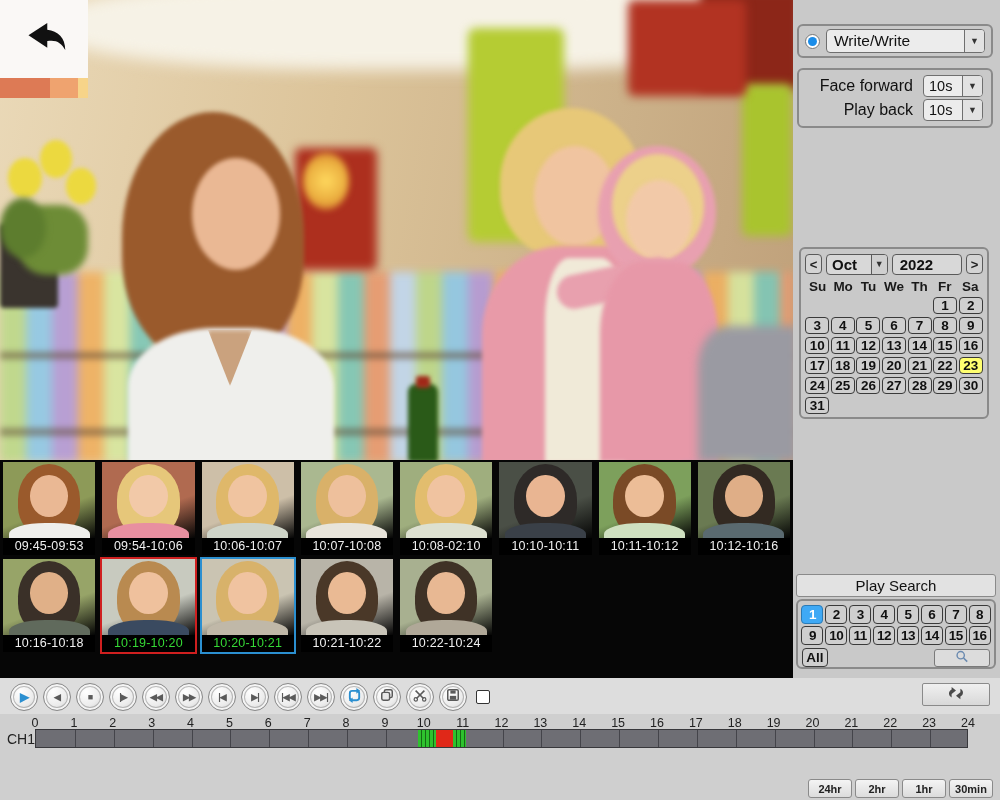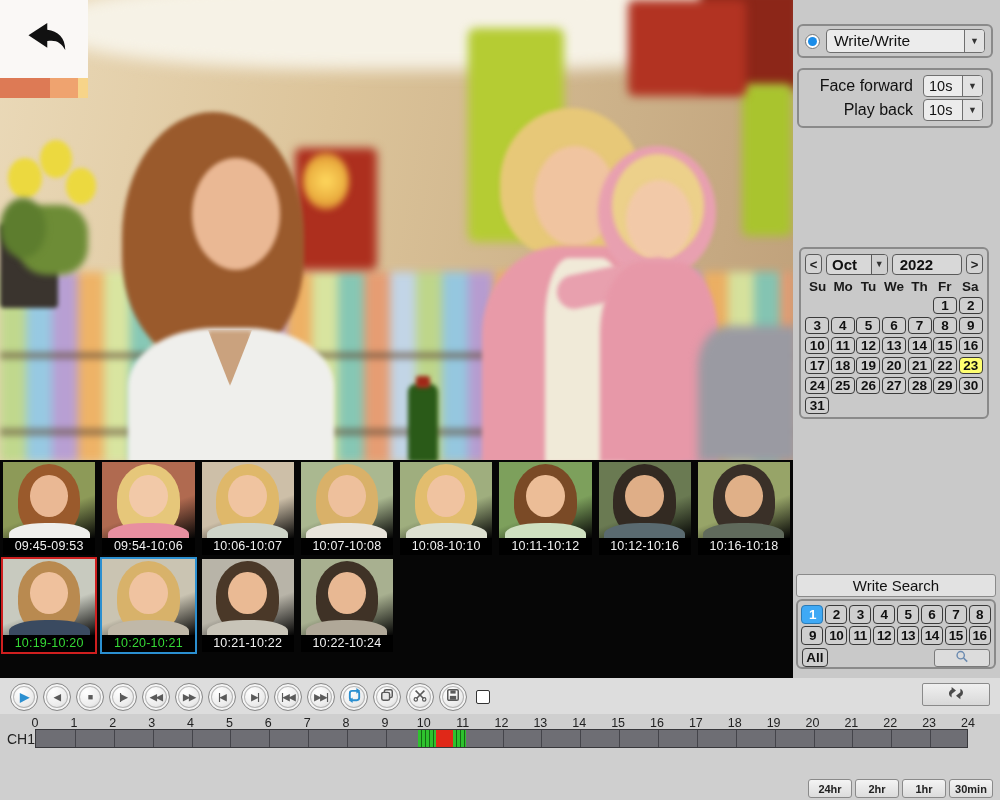--- a/index.html
+++ b/index.html
@@ -210,21 +210,29 @@
             <div class="t-shirt" style="background: rgb(232, 228, 218);"></div>
           </div>
           <div class="t-time">10:07-10:08</div>
         </div>
         <div class="t-cell">
           <div class="t-img" style="background: linear-gradient(160deg, rgb(159, 174, 126) 0%, rgb(159, 174, 126) 60%, rgba(0, 0, 0, 0.25) 100%);">
             <div class="t-hair" style="background: rgb(226, 189, 110);"></div>
             <div class="t-face" style="background: rgb(240, 195, 160);"></div>
             <div class="t-shirt" style="background: rgb(221, 224, 208);"></div>
           </div>
-          <div class="t-time">10:08-10:10</div>
+          <div class="t-time">10:08-02:10</div>
+        </div>
+        <div class="t-cell">
+          <div class="t-img" style="background: linear-gradient(160deg, rgb(74, 79, 70) 0%, rgb(74, 79, 70) 60%, rgba(0, 0, 0, 0.25) 100%);">
+            <div class="t-hair" style="background: rgb(46, 42, 40);"></div>
+            <div class="t-face" style="background: rgb(233, 181, 146);"></div>
+            <div class="t-shirt" style="background: rgb(58, 64, 72);"></div>
+          </div>
+          <div class="t-time">10:10-10:11</div>
         </div>
         <div class="t-cell">
           <div class="t-img" style="background: linear-gradient(160deg, rgb(125, 160, 92) 0%, rgb(125, 160, 92) 60%, rgba(0, 0, 0, 0.25) 100%);">
             <div class="t-hair" style="background: rgb(122, 74, 38);"></div>
             <div class="t-face" style="background: rgb(236, 189, 151);"></div>
             <div class="t-shirt" style="background: rgb(207, 224, 192);"></div>
           </div>
           <div class="t-time">10:11-10:12</div>
         </div>
         <div class="t-cell">
@@ -365,21 +373,21 @@
           <span class="cal-day">31</span>
           <span class="cal-empty"></span>
           <span class="cal-empty"></span>
           <span class="cal-empty"></span>
           <span class="cal-empty"></span>
           <span class="cal-empty"></span>
           <span class="cal-empty"></span>
         </div>
     </div>
 
-    <div class="fs-title">Write Search</div>
+    <div class="fs-title">Play Search</div>
     <div class="groupbox g-fs">
       <div class="fs-grid" id="fsGrid">
           <span class="fs-ch selected" style="background: rgb(63, 169, 245);">1</span>
           <span class="fs-ch">2</span>
           <span class="fs-ch">3</span>
           <span class="fs-ch">4</span>
           <span class="fs-ch">5</span>
           <span class="fs-ch">6</span>
           <span class="fs-ch">7</span>
           <span class="fs-ch">8</span>

